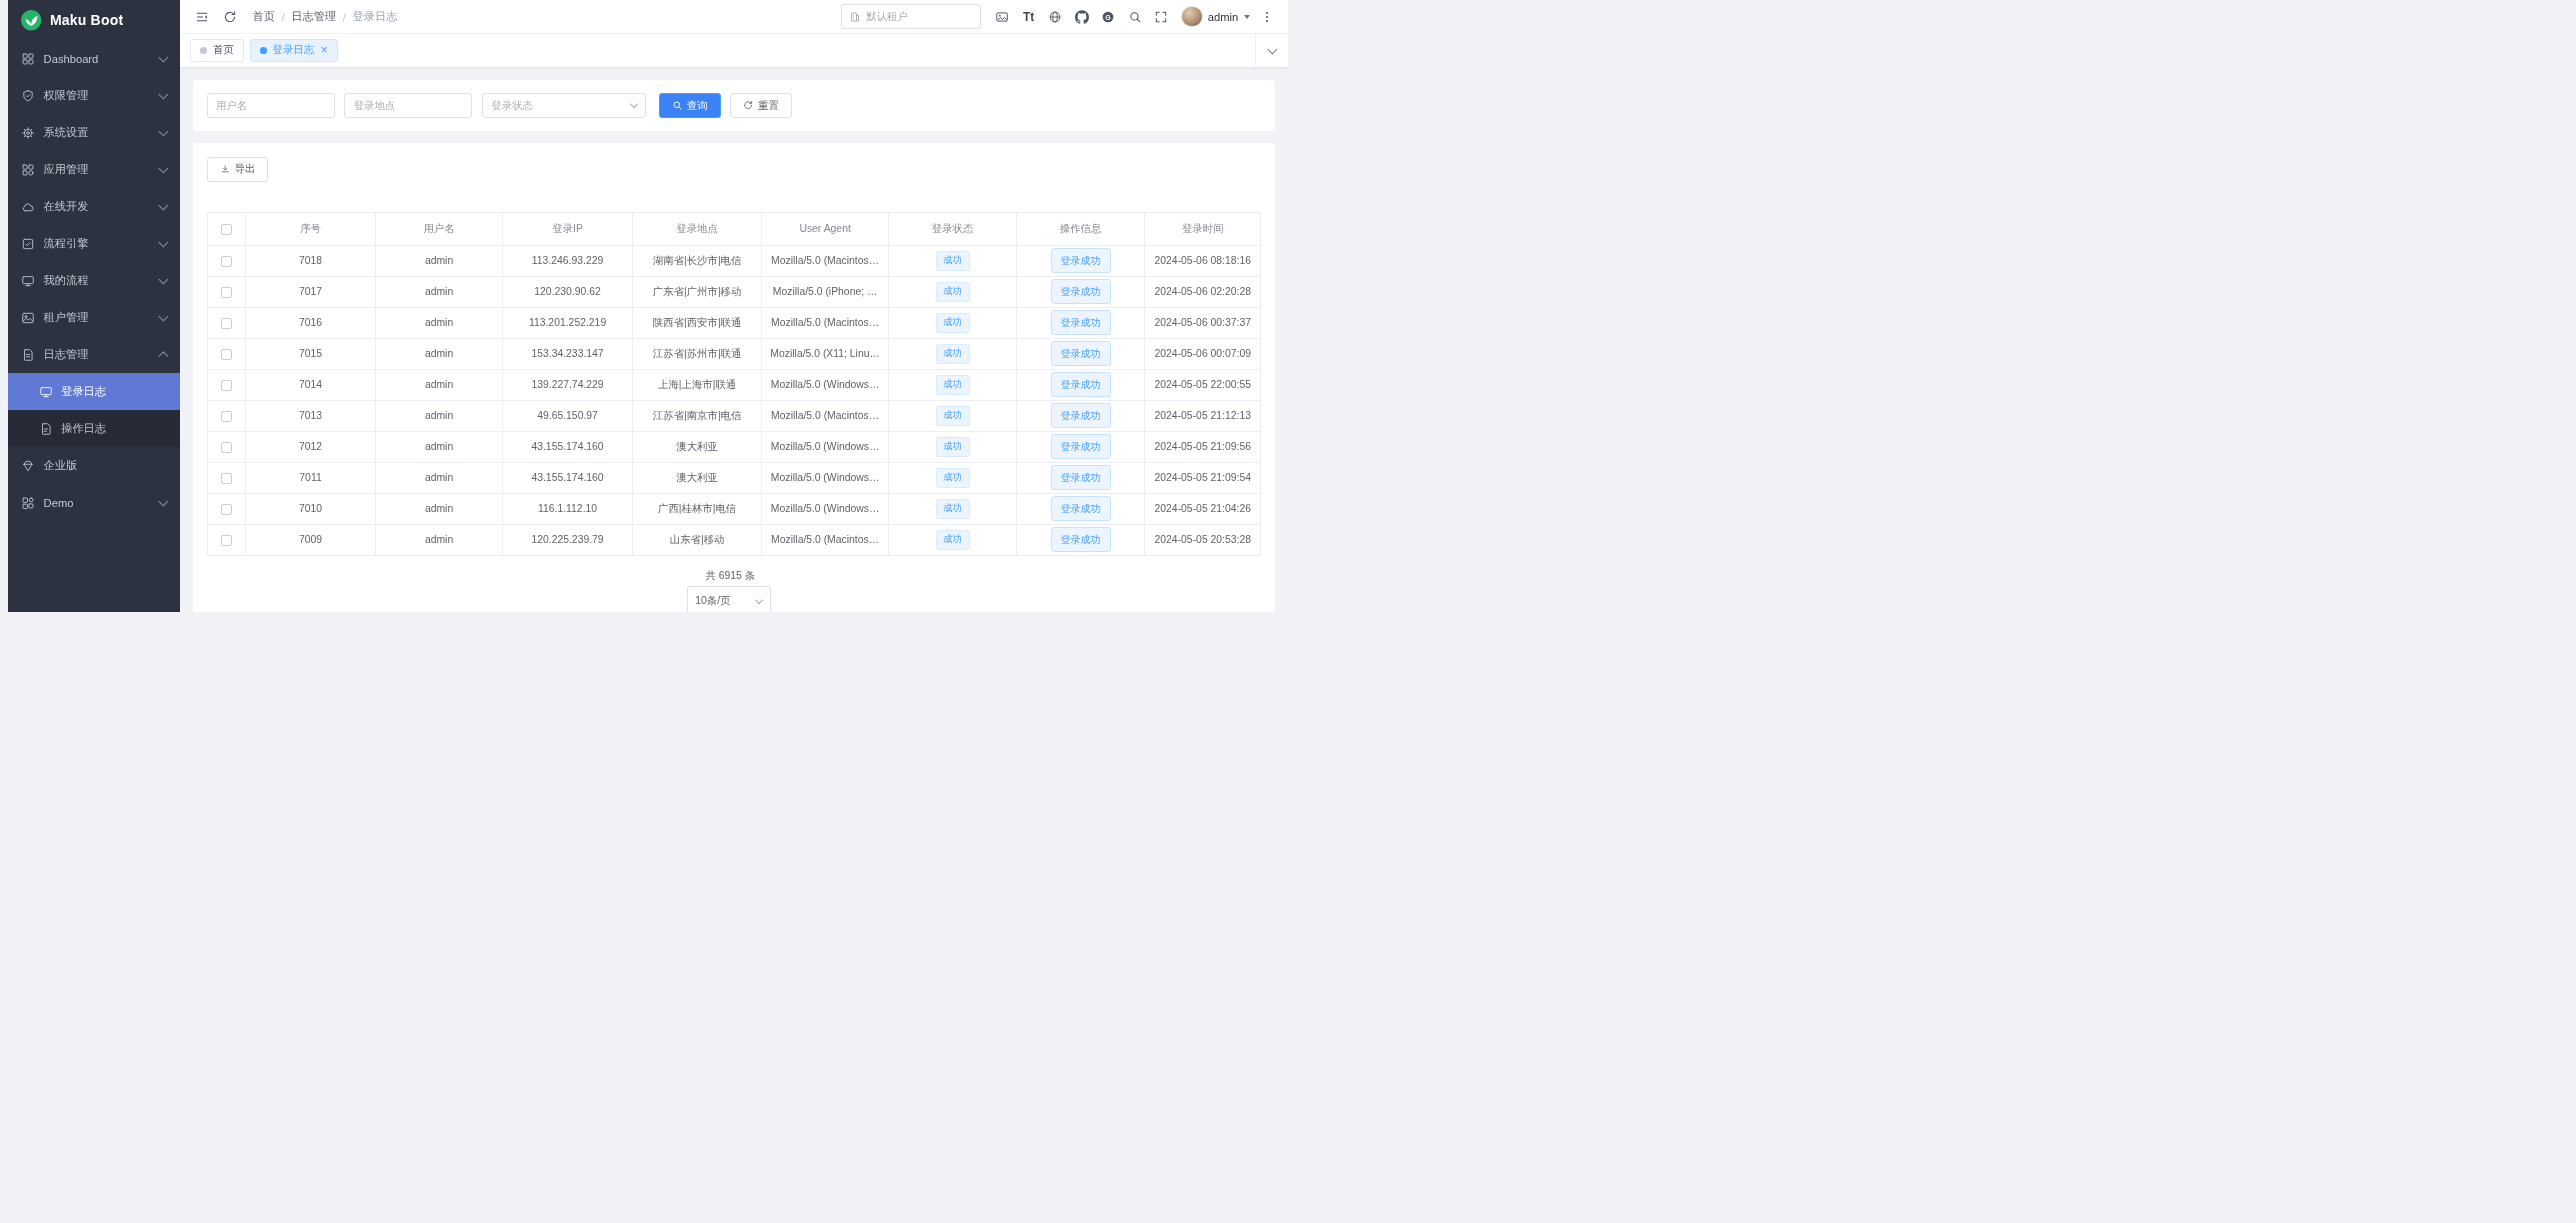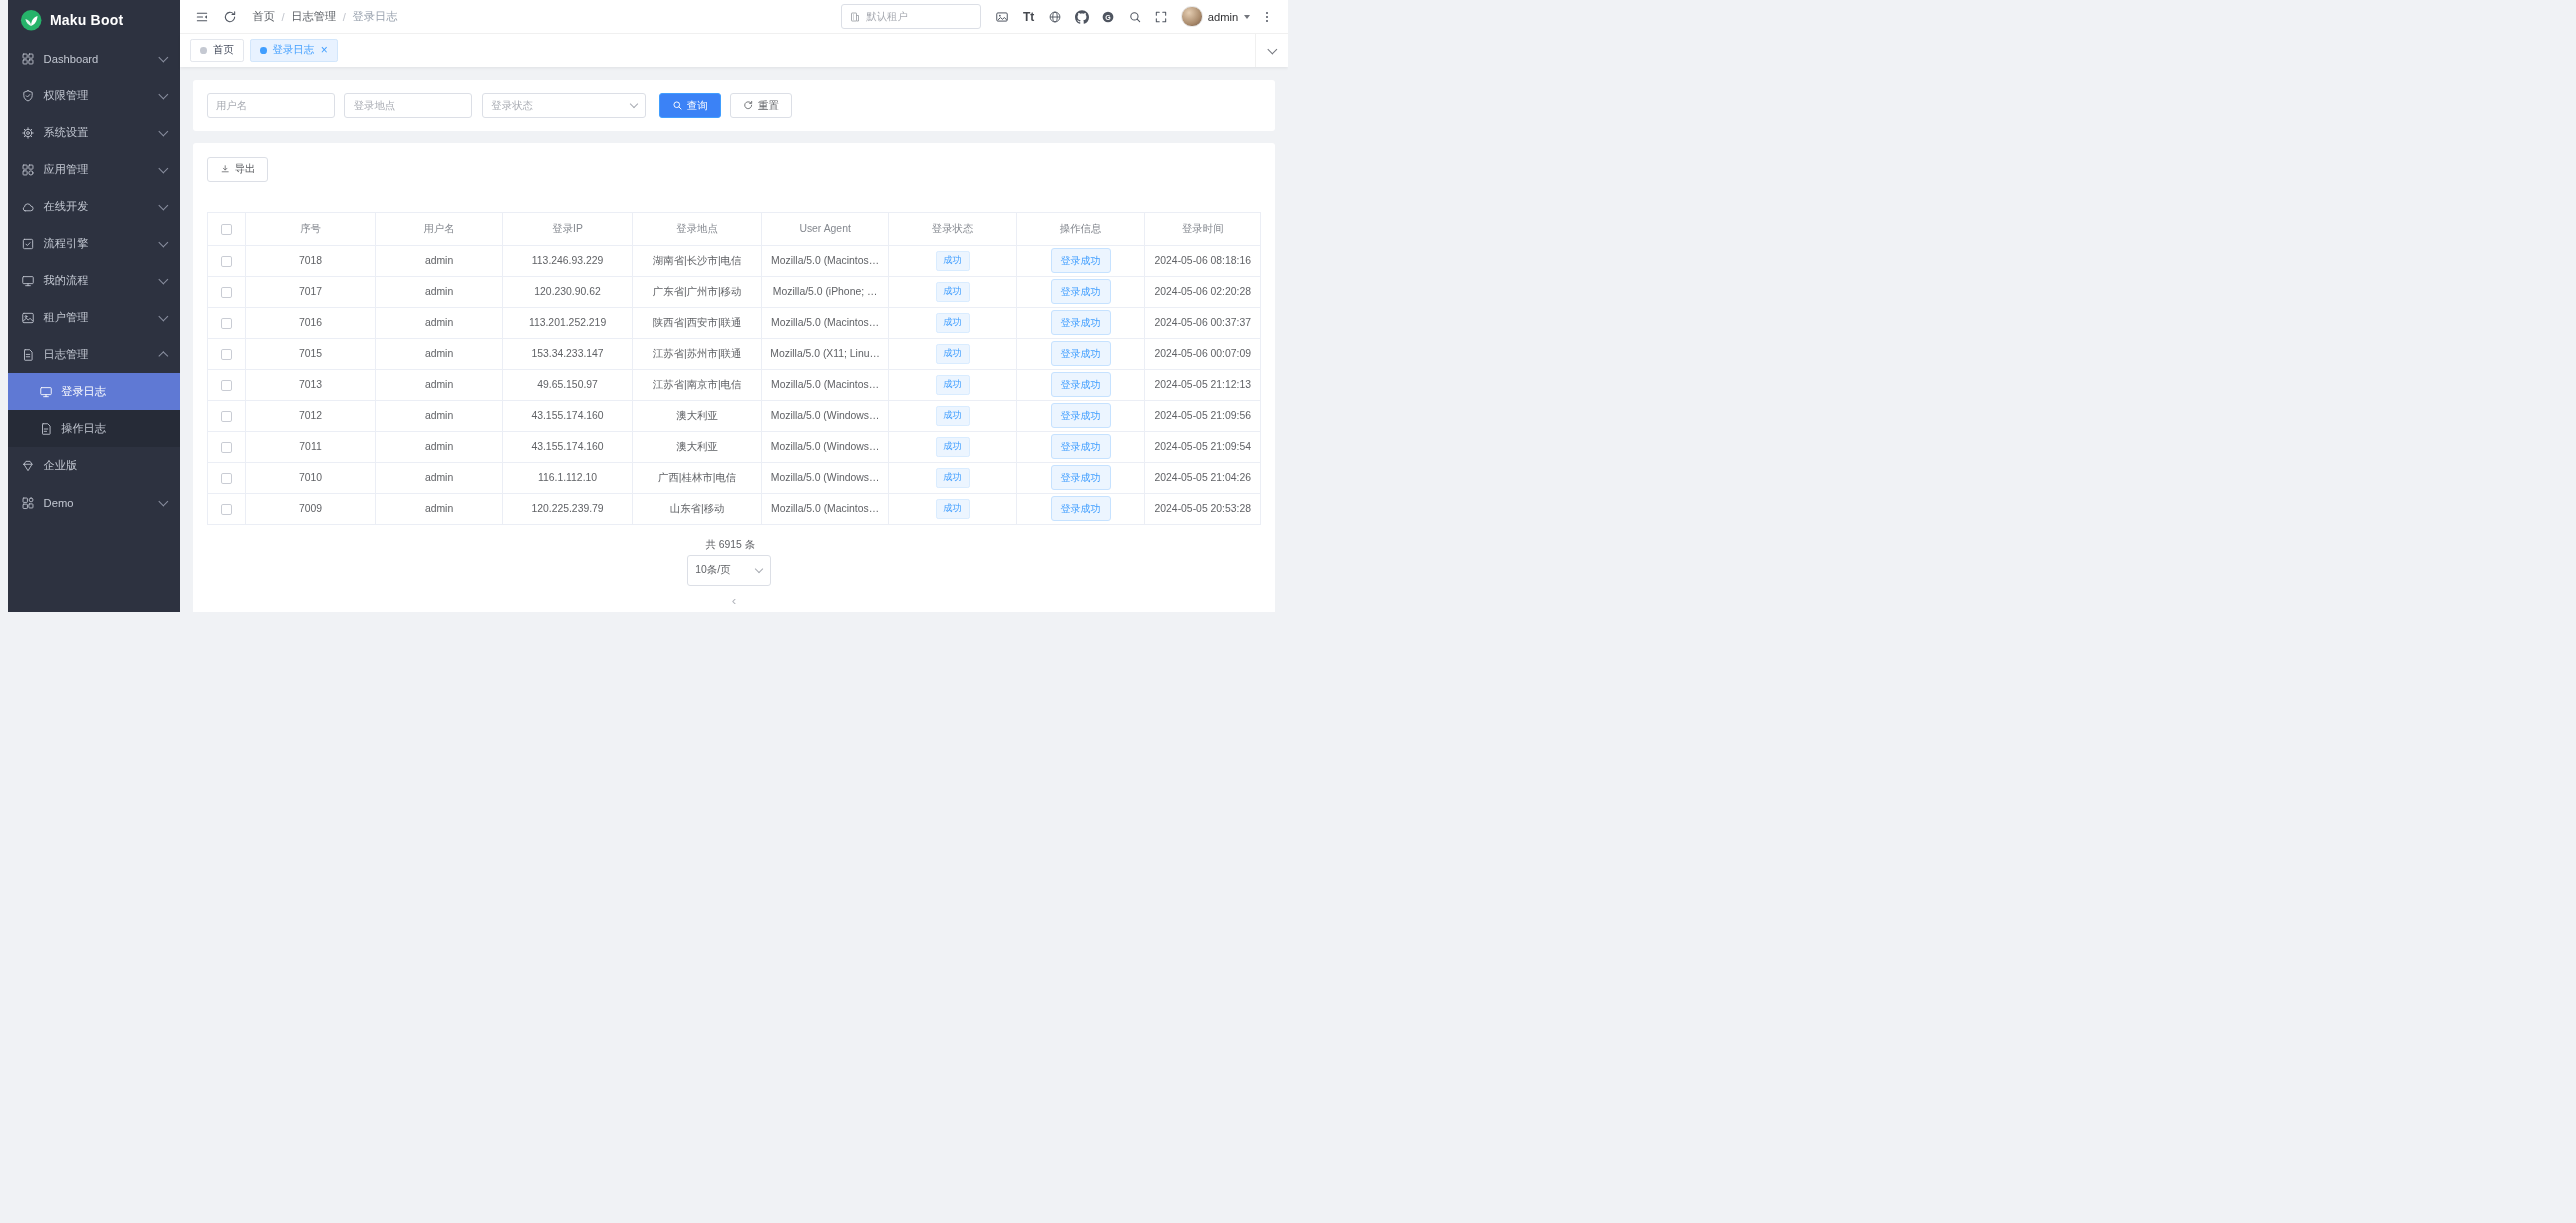--- a/index.html
+++ b/index.html
@@ -443,20 +443,31 @@
               <tr>
                 <td><input type="checkbox" class="cb" style=""></td>
                 <td>7015</td>
                 <td>admin</td>
                 <td>153.34.233.147</td>
                 <td>江苏省|苏州市|联通</td>
                 <td class="ua">Mozilla/5.0 (X11; Linu…</td>
                 <td><span class="badge">成功</span></td>
                 <td><button class="badge-btn">登录成功</button></td>
                 <td>2024-05-06 00:07:09</td>
+              </tr>
+              <tr>
+                <td><input type="checkbox" class="cb" style=""></td>
+                <td>7014</td>
+                <td>admin</td>
+                <td>139.227.74.229</td>
+                <td>上海|上海市|联通</td>
+                <td class="ua">Mozilla/5.0 (Windows…</td>
+                <td><span class="badge">成功</span></td>
+                <td><button class="badge-btn">登录成功</button></td>
+                <td>2024-05-05 22:00:55</td>
               </tr>
               <tr>
                 <td><input type="checkbox" class="cb" style=""></td>
                 <td>7013</td>
                 <td>admin</td>
                 <td>49.65.150.97</td>
                 <td>江苏省|南京市|电信</td>
                 <td class="ua">Mozilla/5.0 (Macintos…</td>
                 <td><span class="badge">成功</span></td>
                 <td><button class="badge-btn">登录成功</button></td>

